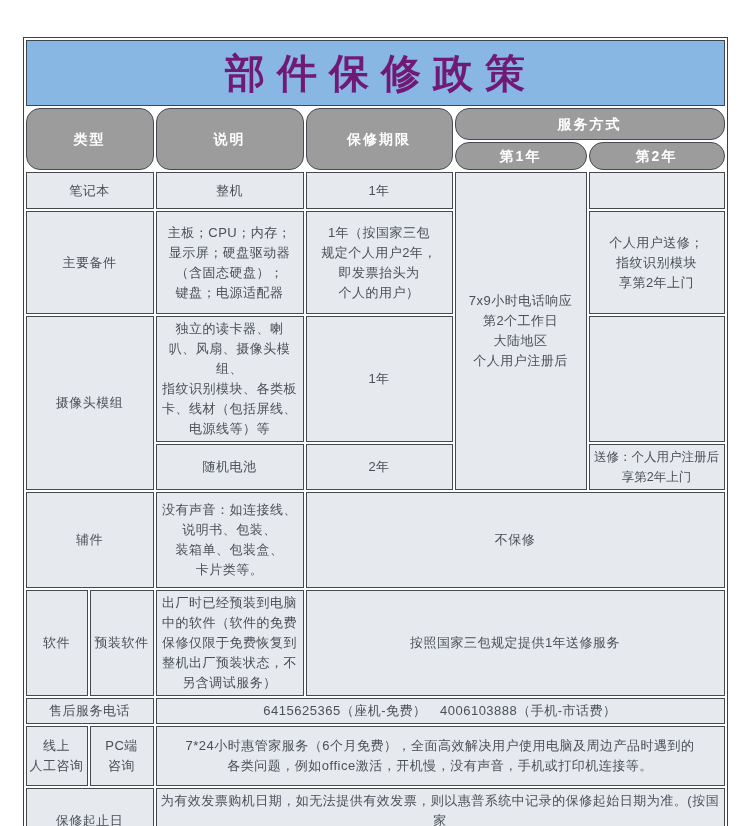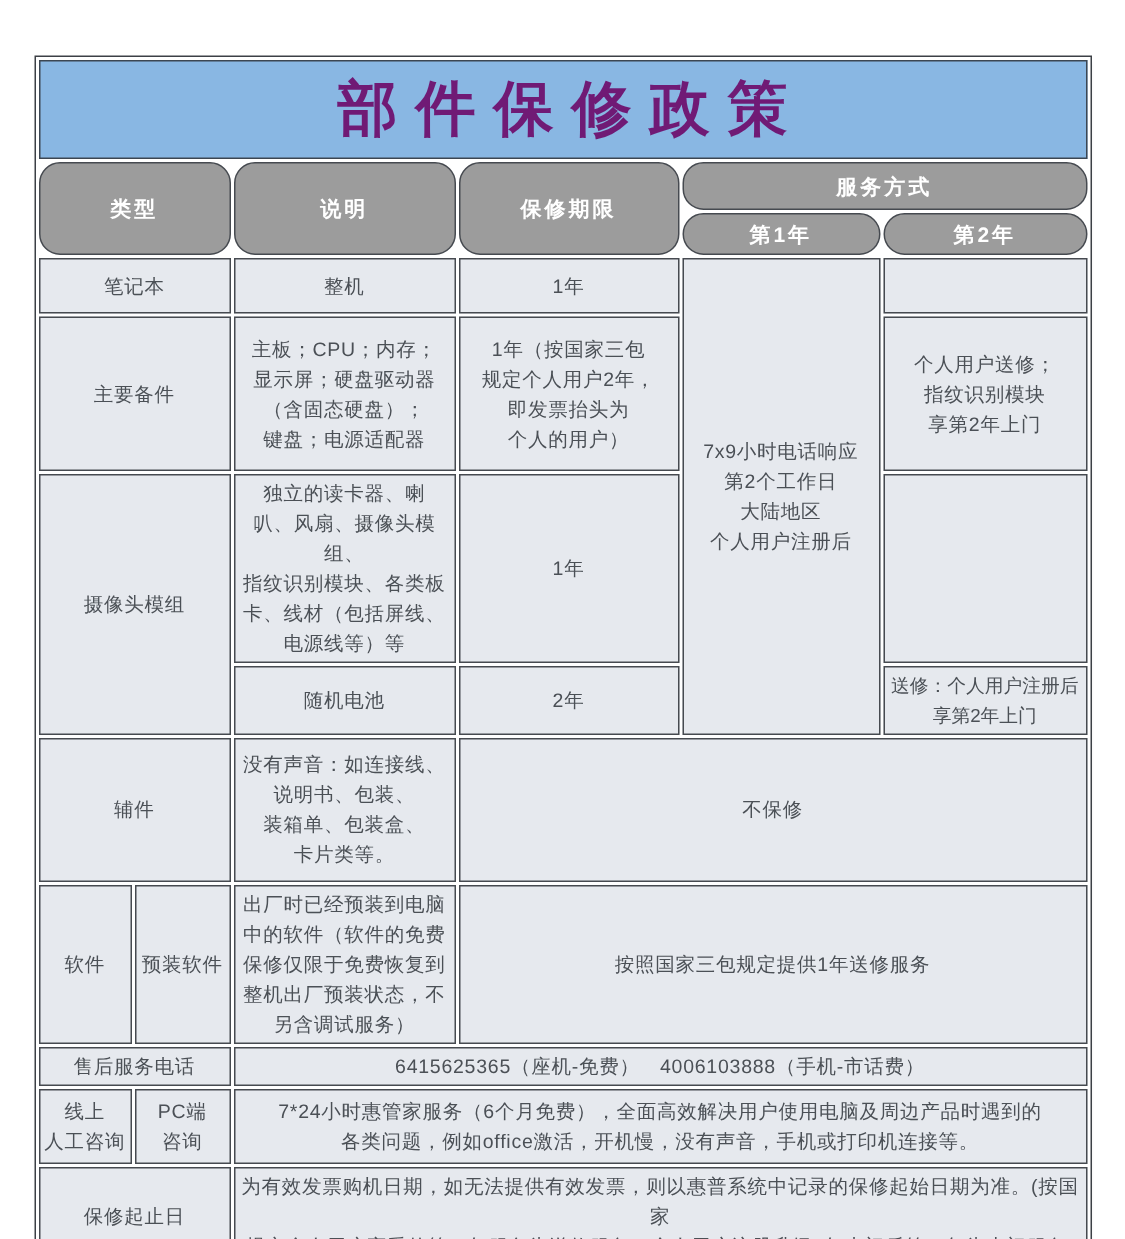--- a/index.html
+++ b/index.html
@@ -146,21 +146,21 @@
 整机出厂预装状态，不
 另含调试服务）</td>
       <td colspan="3">按照国家三包规定提供1年送修服务</td>
     </tr>
 
     <tr style="height:24px">
       <td colspan="2">售后服务电话</td>
       <td colspan="4">6415625365（座机-免费）　4006103888（手机-市话费）</td>
     </tr>
 
-    <tr style="height:50px">
+    <tr style="height:60px">
       <td>线上
 人工咨询</td>
       <td>PC端
 咨询</td>
       <td colspan="4">7*24小时惠管家服务（6个月免费），全面高效解决用户使用电脑及周边产品时遇到的
 各类问题，例如office激活，开机慢，没有声音，手机或打印机连接等。</td>
     </tr>
 
     <tr style="height:44px">
       <td colspan="2">保修起止日</td>

